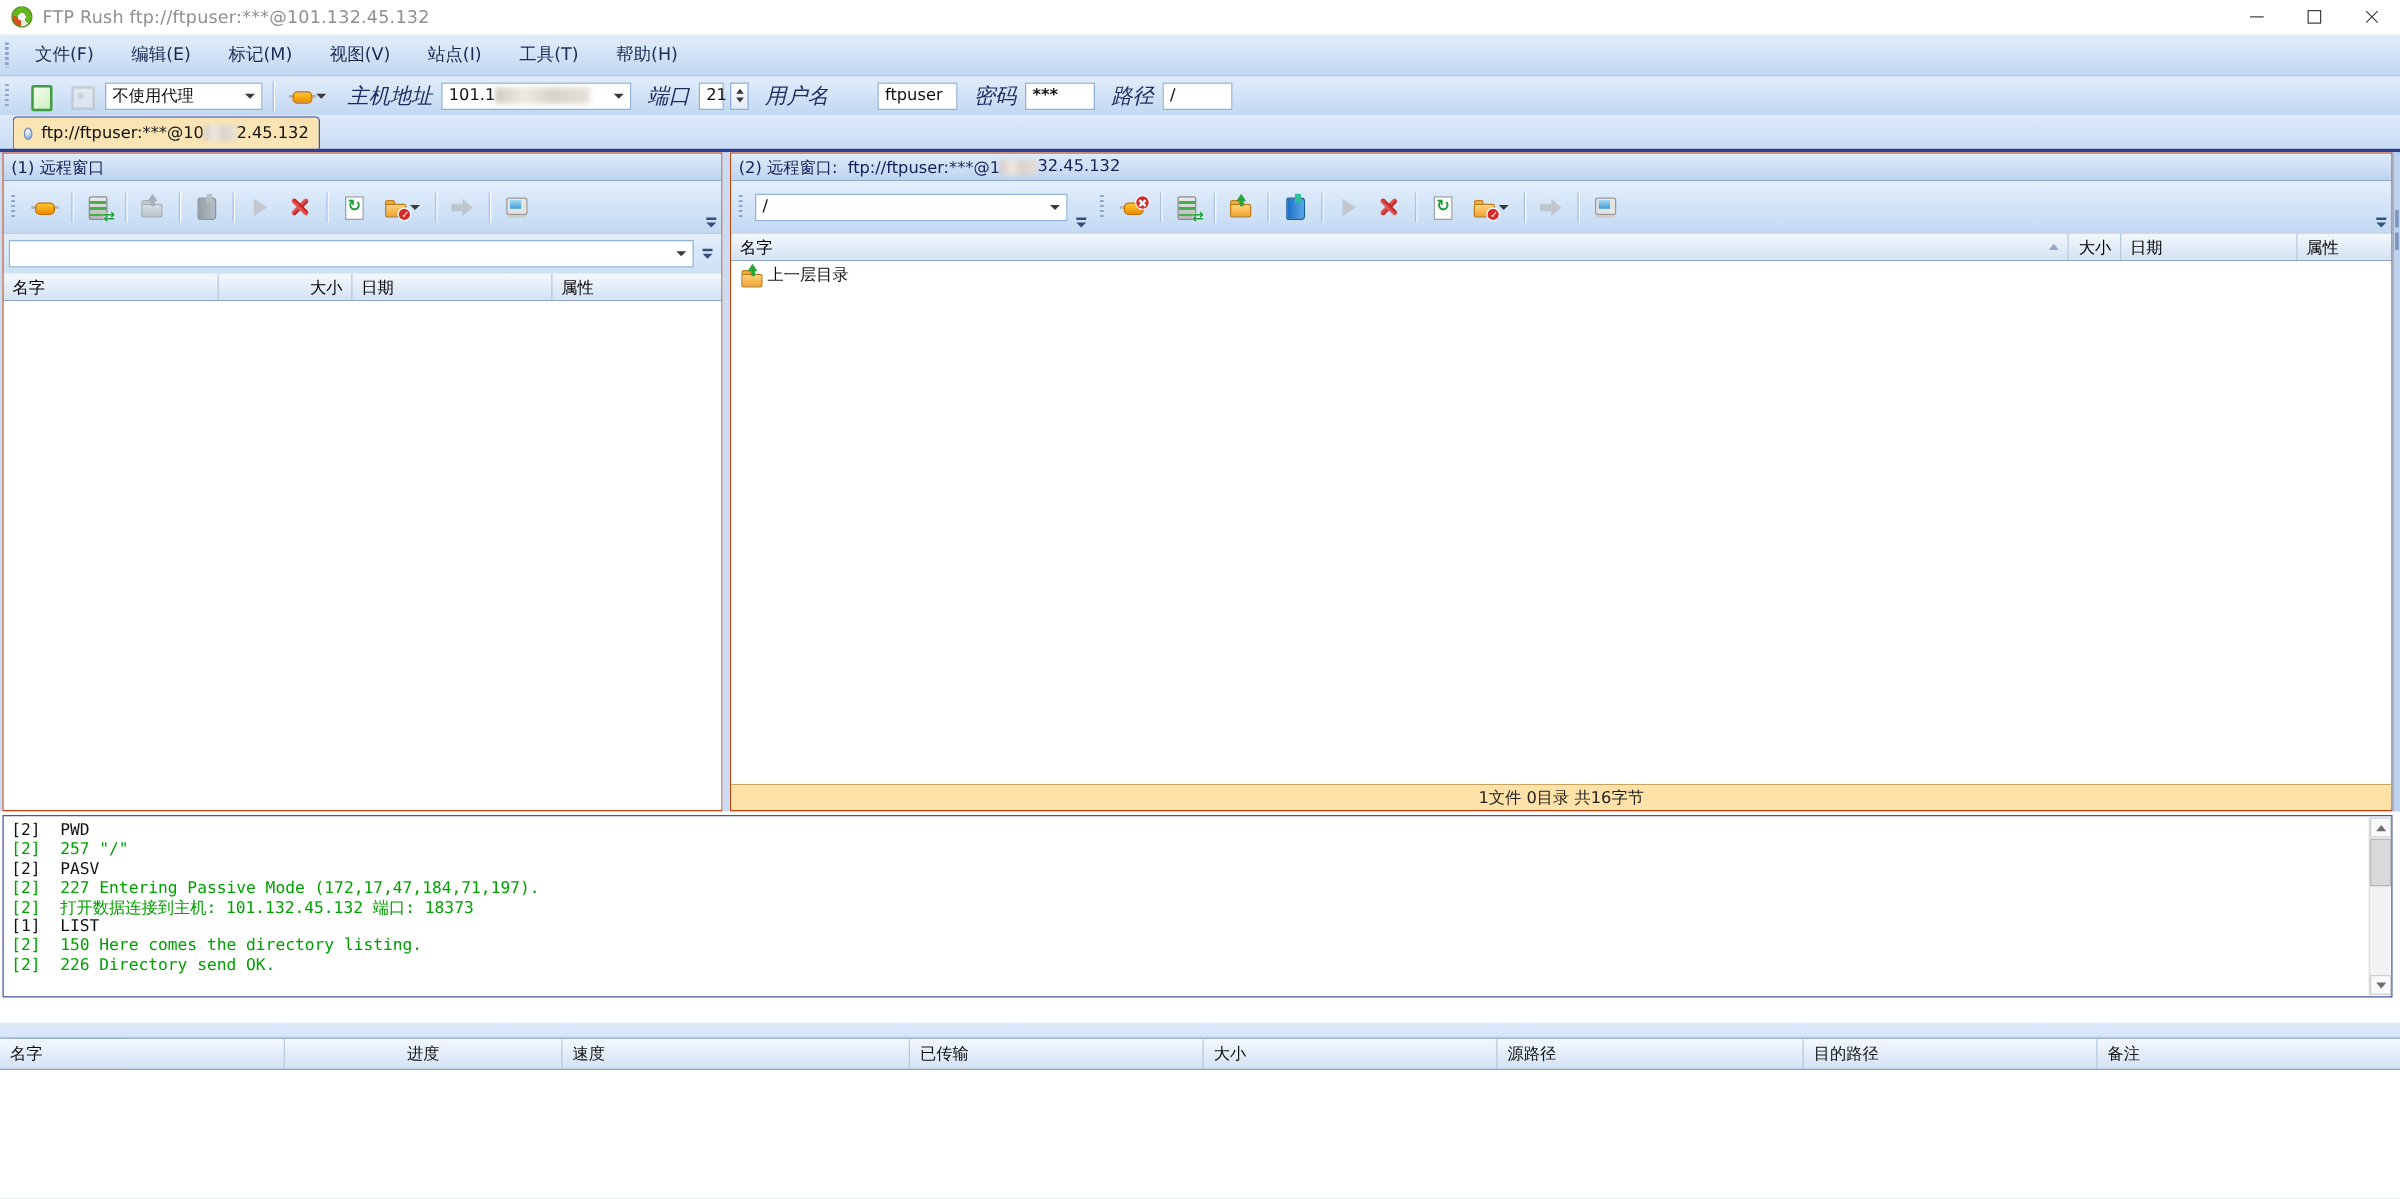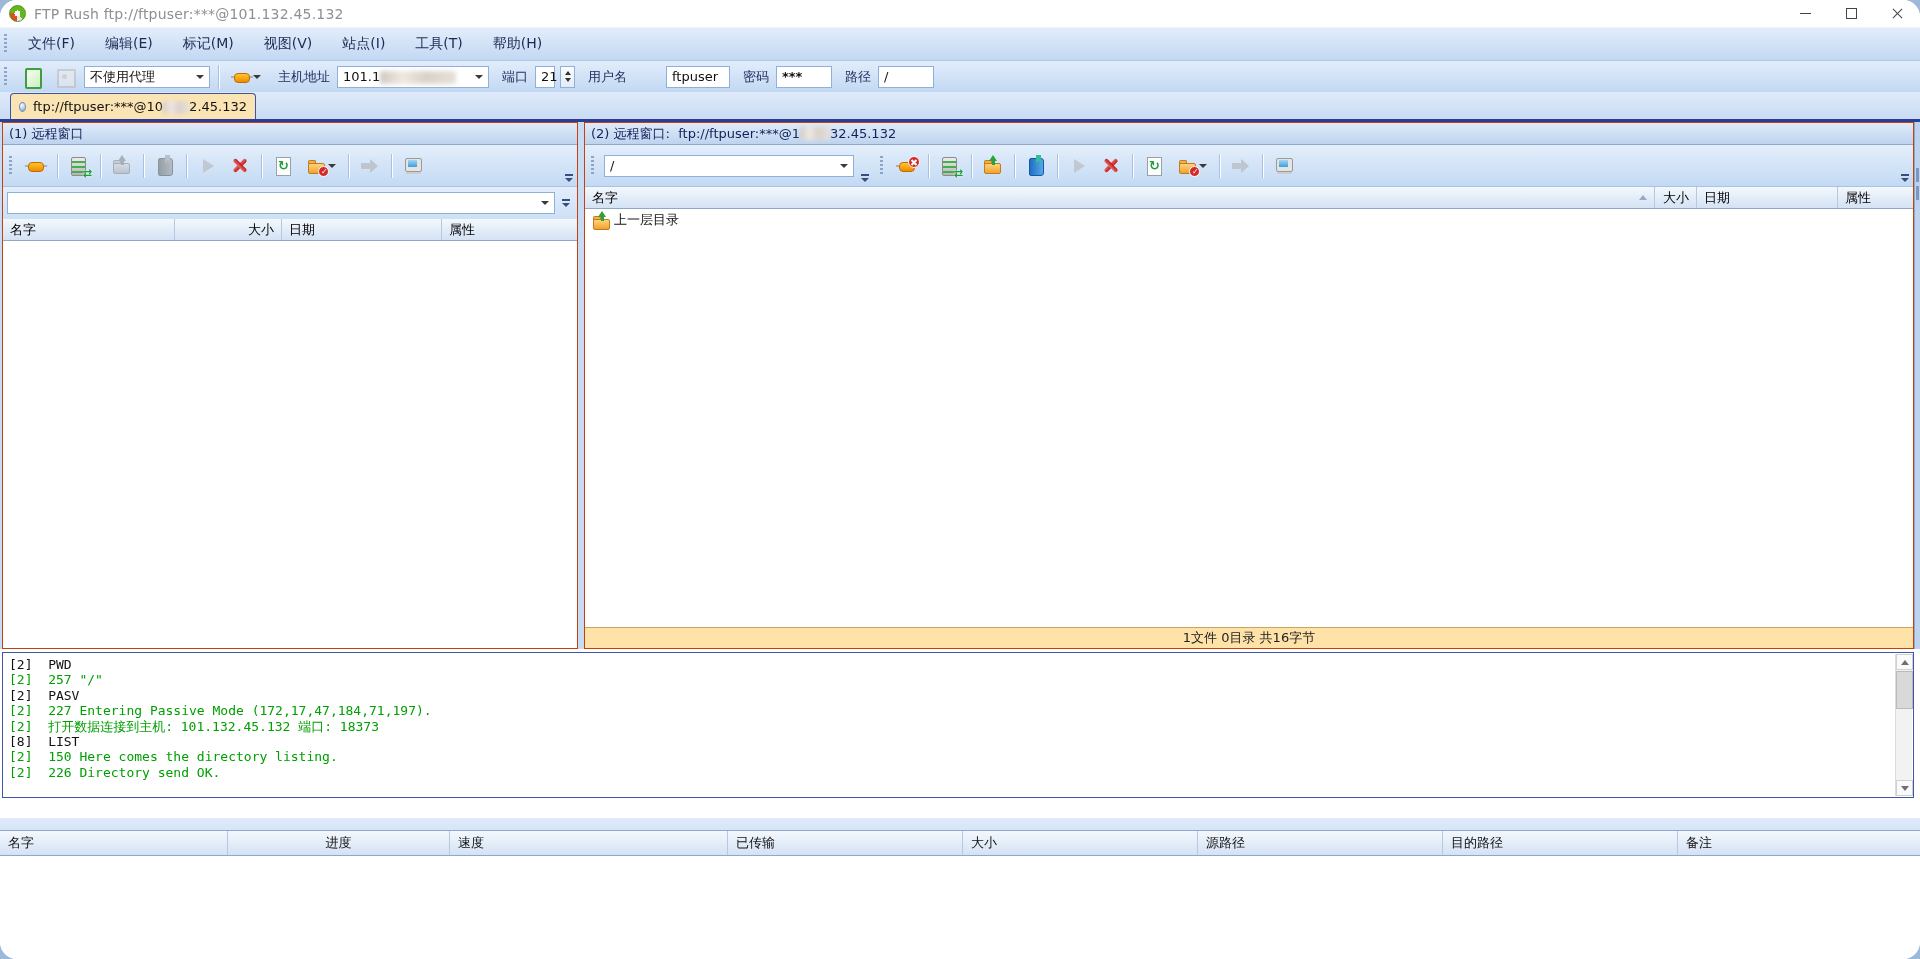--- a/index.html
+++ b/index.html
@@ -1,41 +1,41 @@
 <!DOCTYPE html>
 <html><head>
 <meta charset="utf-8">
 <style>
   * { margin:0; padding:0; box-sizing:border-box; }
   html,body { background:#9db8d9; }
   #screen{
     position:relative; width:1920px; height:959px; overflow:hidden;
     background:#fff; font-family:"DejaVu Sans","Liberation Sans",sans-serif;
-    font-size:13px; color:#111; cursor:default;border-radius:17px;
+    font-size:13px; color:#111; cursor:default;
   }
   
   #titlebar{position:absolute;left:0;top:0;width:1920px;height:27px;background:#fff;display:flex;align-items:center;}
   .logo{width:17px;height:17px;border-radius:50%;margin:0 8px 0 9px;
     background:radial-gradient(circle at 50% 50%,#f6f6f6 0 3px,rgba(0,0,0,0) 3px),
     conic-gradient(#63b81e 0 38%,#e8e8e8 38% 52%,#dd4f1e 52% 76%,#63b81e 76% 100%);
     border:1px solid #57921c;}
   #title-text{color:#8f8f8f;font-size:14px;letter-spacing:.2px;}
   #win-controls{position:absolute;right:0;top:0;height:27px;display:flex;}
   .winbtn{width:46px;height:27px;display:flex;align-items:center;justify-content:center;position:relative;}
   .wb-min::before{content:"";width:11px;height:1px;background:#444;}
   .wb-max::before{content:"";width:9px;height:9px;border:1px solid #444;}
   .wb-close::before,.wb-close::after{content:"";position:absolute;width:13px;height:1px;background:#444;}
   .wb-close::before{transform:rotate(45deg);} .wb-close::after{transform:rotate(-45deg);}
   
   .chrome{background:linear-gradient(#e2edfb,#c2d8f2);}
   #menubar{position:absolute;left:0;top:27px;width:1920px;height:33px;display:flex;align-items:center;border-top:1px solid #f0f5fc;}
   .grip{width:3px;height:20px;margin:0 6px 0 4px;background:repeating-linear-gradient(180deg,#8ba4c9 0 2px,rgba(0,0,0,0) 2px 4px);}
   .menu-item{padding:0 15px;color:#1b2a52;font-size:14px;height:100%;display:flex;align-items:center;}
   #toolbar{position:absolute;left:0;top:60px;width:1920px;height:32px;display:flex;align-items:center;gap:5px;border-top:1px solid #aec8e8;}
-  .tlabel{color:#1c2c5e;font-size:13px;margin:0 2px 0 8px;white-space:nowrap;}
+  .tlabel{color:#1c2c5e;font-size:17px;margin:0 2px 0 8px;white-space:nowrap;font-style:italic;}
   .field{background:#fff;border:1px solid #8fb0d8;height:22px;display:flex;align-items:center;padding:0 5px;font-size:13px;color:#111;}
   .combo{justify-content:space-between;gap:6px;}
   .caret{width:0;height:0;border-left:4px solid rgba(0,0,0,0);border-right:4px solid rgba(0,0,0,0);border-top:4px solid #3a3a3a;}
   .vsep{width:1px;height:24px;background:#a9c0e2;box-shadow:1px 0 0 #fdfdfe;margin:0 3px;}
   .blur{display:inline-block;height:13px;border-radius:2px;vertical-align:middle;
     background:linear-gradient(90deg,#cfc9c2,#efe9e2 30%,#d8d2cb 60%,#e6e0d9);filter:blur(2px);}
   .spinner{width:15px;height:22px;border:1px solid #8fb0d8;background:linear-gradient(#fdfdfd,#e2ebf7);
     display:flex;flex-direction:column;align-items:center;justify-content:center;gap:3px;}
   .sp-up{width:0;height:0;border-left:3px solid rgba(0,0,0,0);border-right:3px solid rgba(0,0,0,0);border-bottom:4px solid #333;}
   .sp-dn{width:0;height:0;border-left:3px solid rgba(0,0,0,0);border-right:3px solid rgba(0,0,0,0);border-top:4px solid #333;}
@@ -387,21 +387,21 @@
     </div>
   </div>
 
   <div id="logbox">
     <div id="log-lines">
       <div class="log-line cmd">[2]  PWD</div>
       <div class="log-line resp">[2]  257 "/"</div>
       <div class="log-line cmd">[2]  PASV</div>
       <div class="log-line resp">[2]  227 Entering Passive Mode (172,17,47,184,71,197).</div>
       <div class="log-line resp">[2]  打开数据连接到主机: 101.132.45.132 端口: 18373</div>
-      <div class="log-line cmd">[8]  LIST</div>
+      <div class="log-line cmd">[1]  LIST</div>
       <div class="log-line resp">[2]  150 Here comes the directory listing.</div>
       <div class="log-line resp">[2]  226 Directory send OK.</div>
     </div>
     <div id="log-scroll">
       <div class="sbtn sb-up"></div>
       <div id="log-thumb"></div>
       <div class="sbtn sb-dn"></div>
     </div>
   </div>
 

